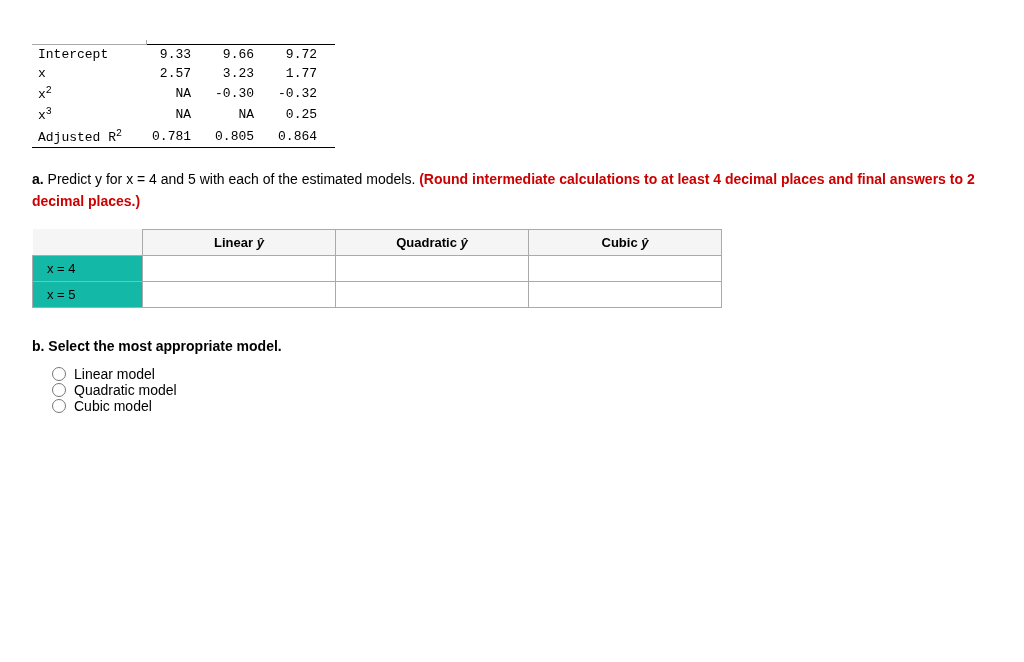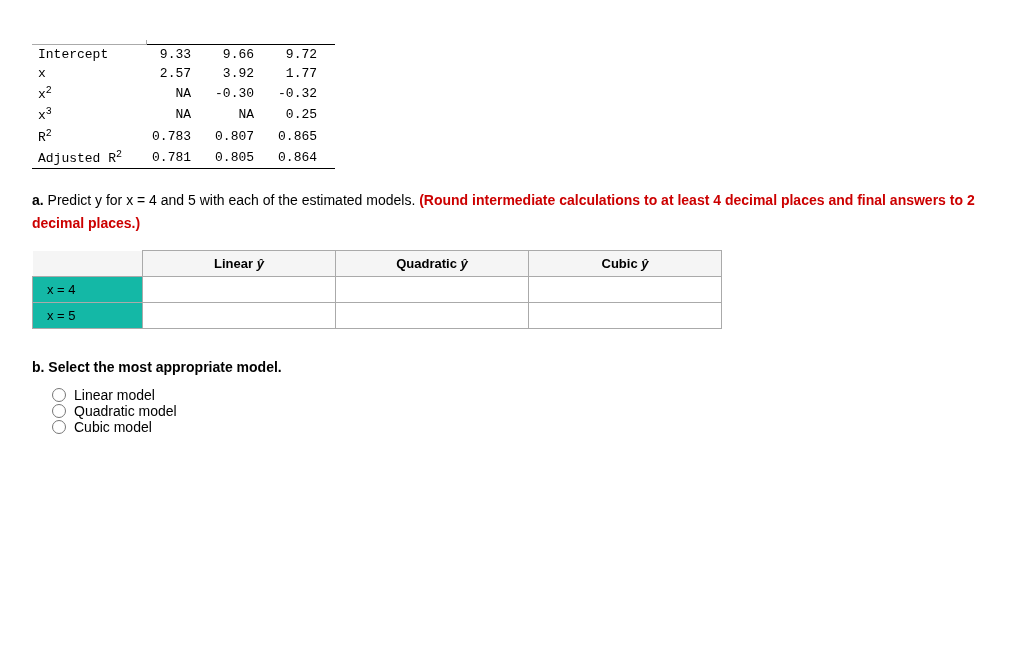--- a/index.html
+++ b/index.html
@@ -146,40 +146,34 @@
   <tbody id="reg-tbody">
   <tr>
     <td>Intercept</td>
     <td>9.33</td>
     <td>9.66</td>
     <td>9.72</td>
   </tr>
       <tr>
     <td>x</td>
     <td>2.57</td>
-    <td>3.92</td>
+    <td>3.23</td>
     <td>1.77</td>
   </tr>
       <tr>
     <td>x<sup>2</sup></td>
     <td>NA</td>
     <td>-0.30</td>
     <td>-0.32</td>
   </tr>
       <tr>
     <td>x<sup>3</sup></td>
     <td>NA</td>
     <td>NA</td>
     <td>0.25</td>
-  </tr>
-      <tr>
-    <td>R<sup>2</sup></td>
-    <td>0.783</td>
-    <td>0.807</td>
-    <td>0.865</td>
   </tr>
       <tr>
     <td>Adjusted R<sup>2</sup></td>
     <td>0.781</td>
     <td>0.805</td>
     <td>0.864</td>
   </tr>
     </tbody>
 </table>
 

